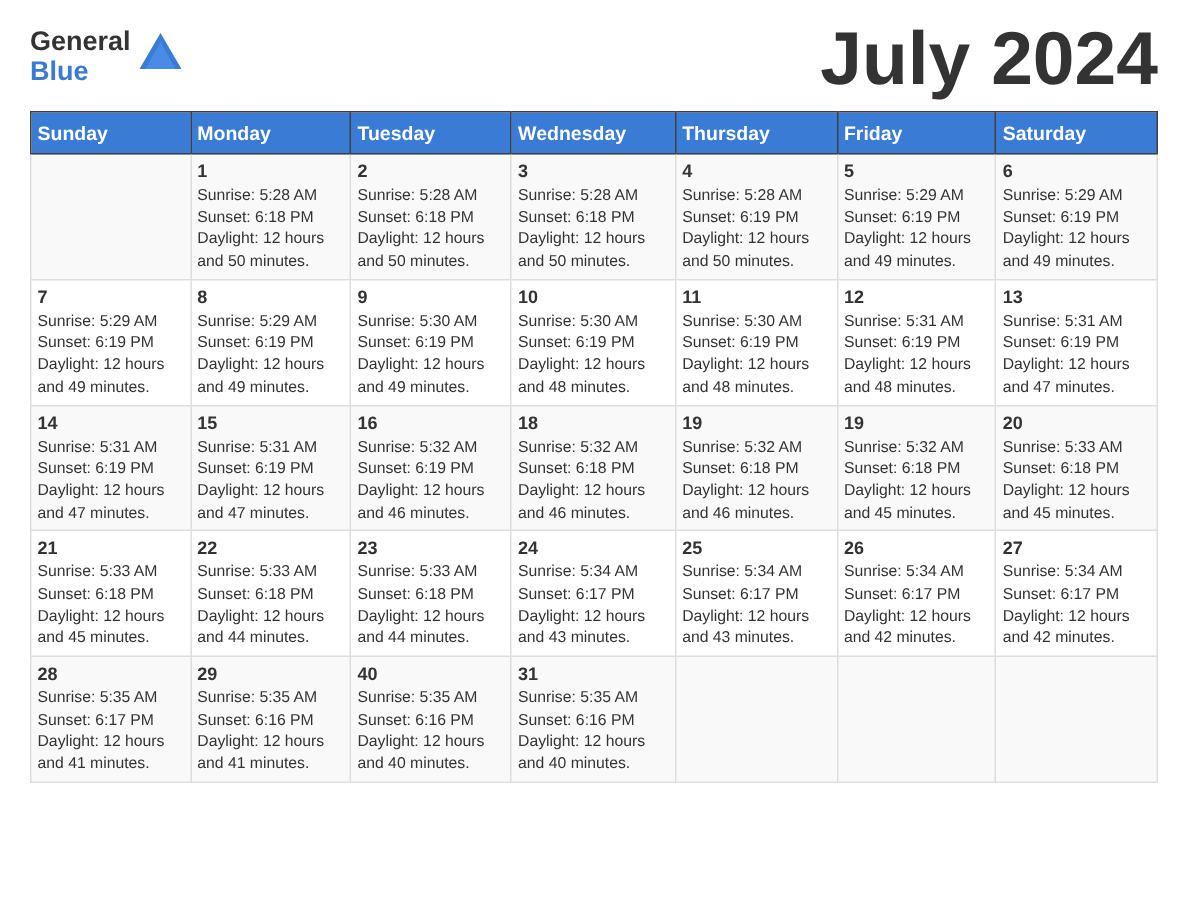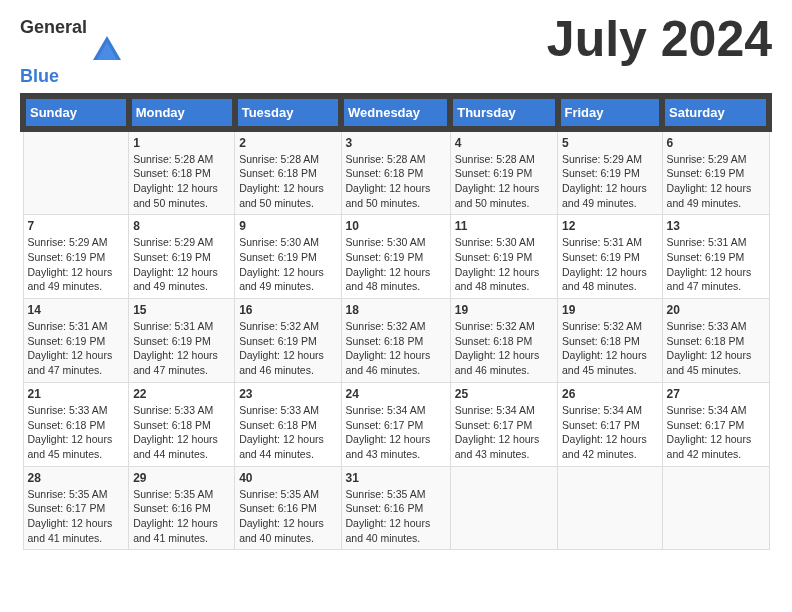--- a/index.html
+++ b/index.html
@@ -18,21 +18,20 @@
     }
     .logo {
       display: flex;
       align-items: center;
       margin-top: 8px;
     }
     .logo-text {
       display: flex;
       flex-direction: column;
       line-height: 1.1;
-      gap: 29px;
     }
     .title-section {
       text-align: right;
     }
     .month-year {
       font-size: 50px;
       font-weight: bold;
       color: #333;
     }
     .location {
@@ -44,21 +43,21 @@
       border-collapse: collapse;
       font-size: 11px;
     }
     thead tr th {
       background-color: #3a7bd5;
       color: #fff;
       padding: 6px 4px;
       text-align: left;
       font-size: 13px;
       font-weight: bold;
-      border: 6px solid #404040;
+      border: 1px solid #404040;
     }
     tbody tr {
       border-bottom: 1px solid #ccc;
     }
     tbody tr td {
       border: 1px solid #ddd;
       vertical-align: top;
       padding: 4px;
       min-height: 70px;
       height: 80px;

